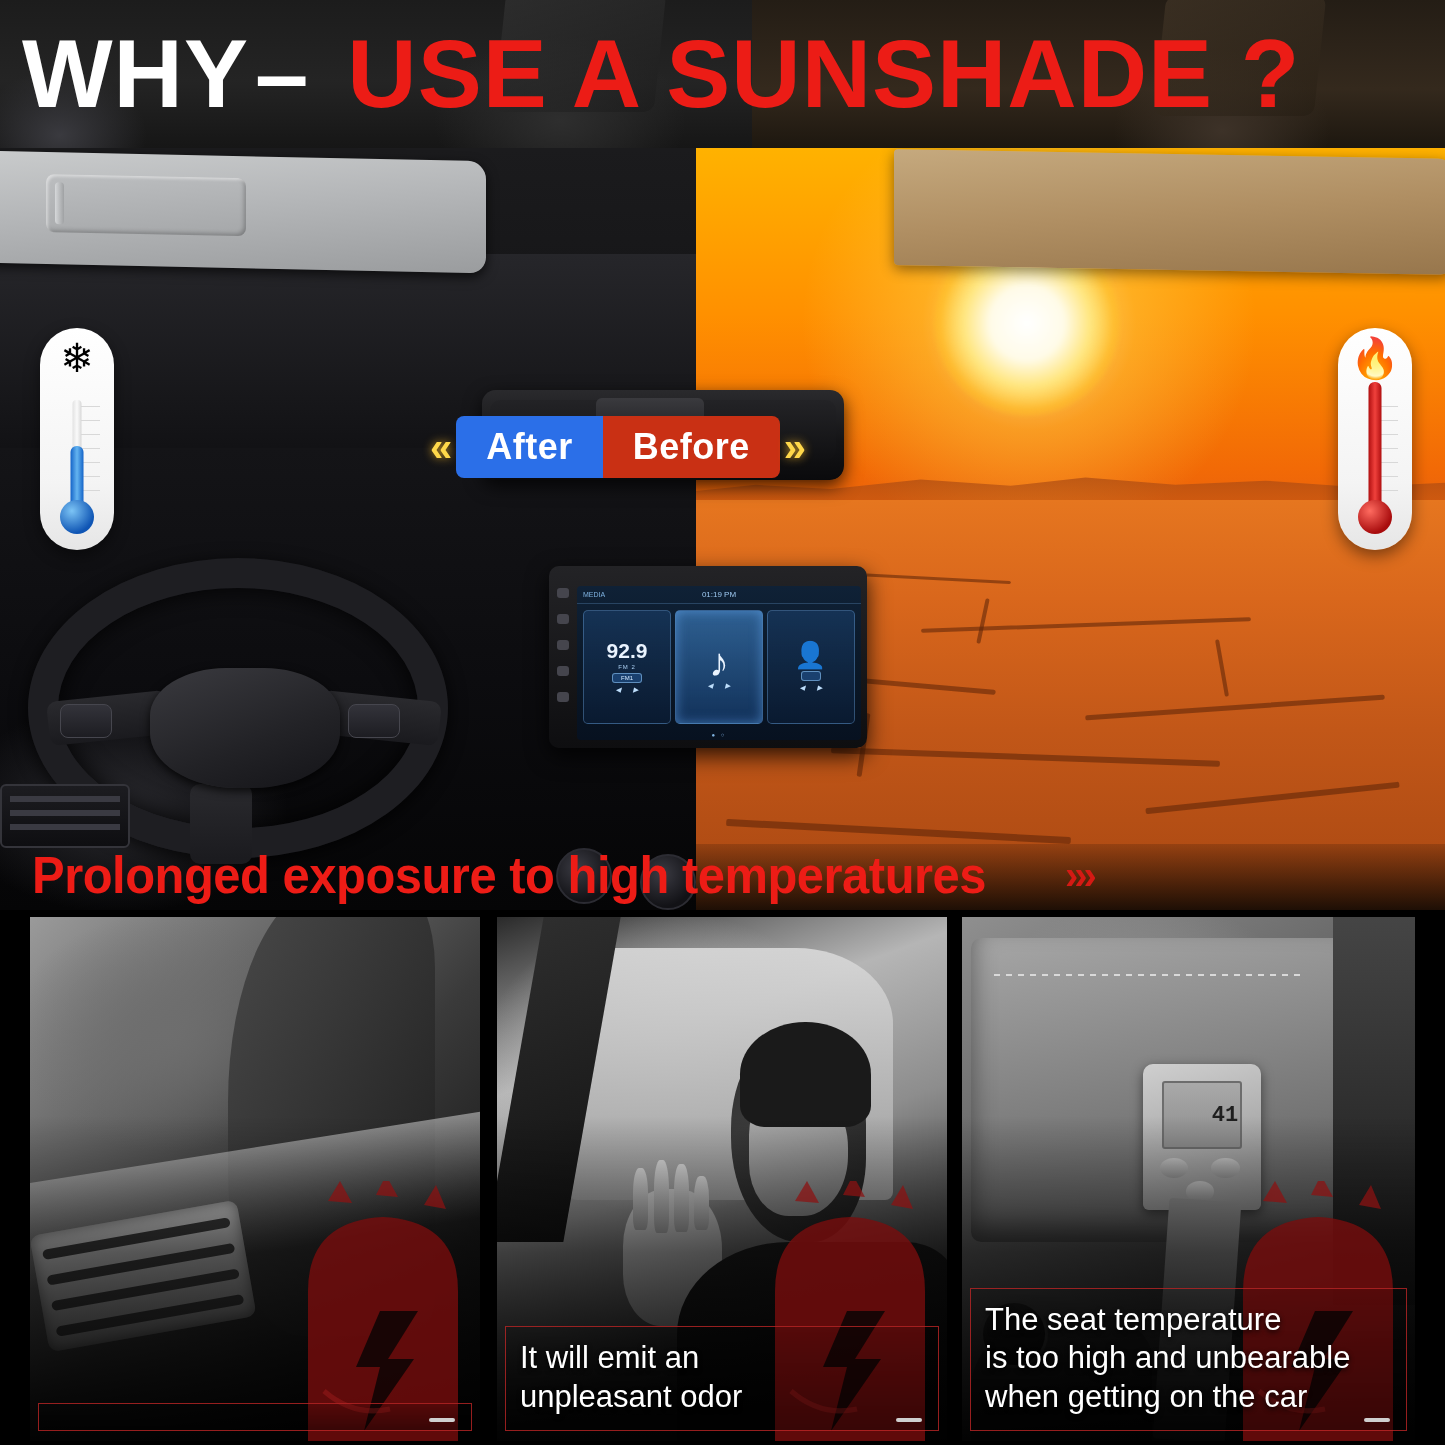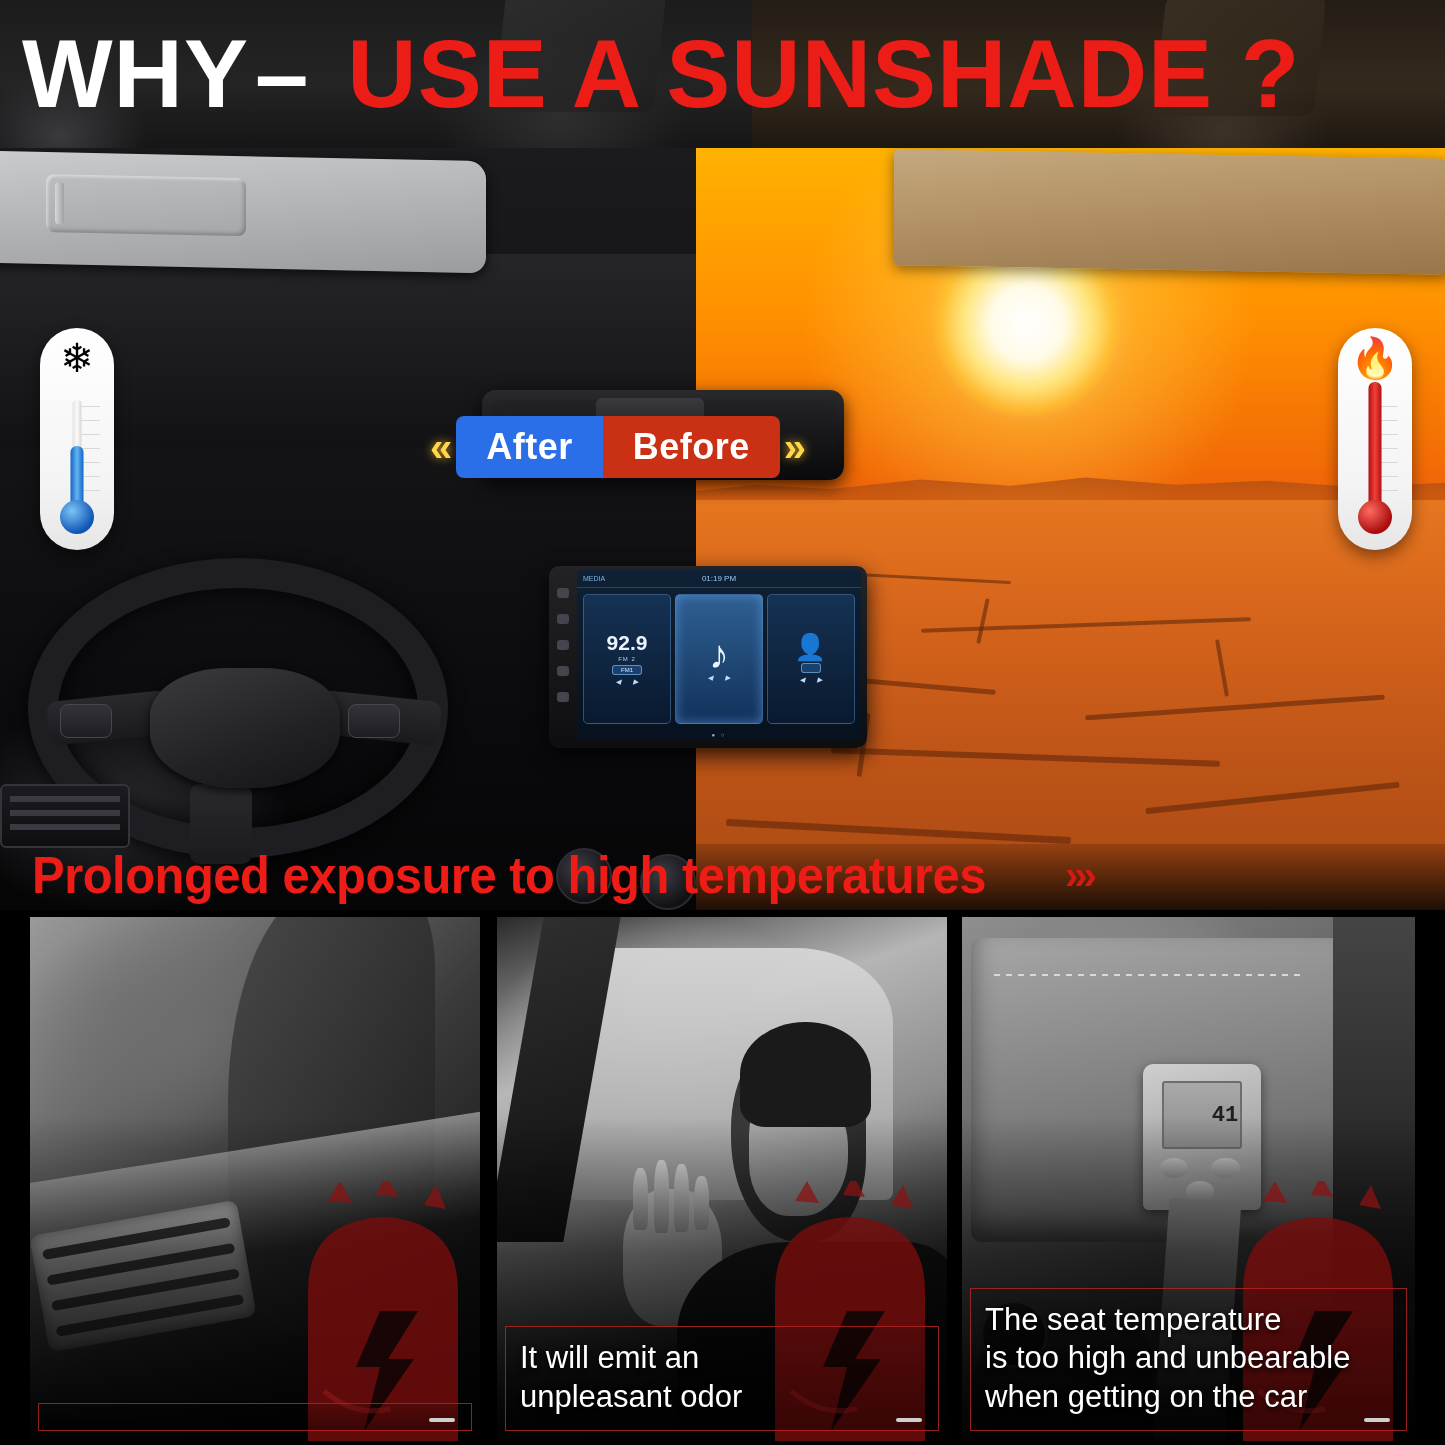--- a/index.html
+++ b/index.html
@@ -211,21 +211,21 @@
   }
 
   
   .headunit {
     position:absolute; left:549px; top:418px;
     width:318px; height:182px;
     background:linear-gradient(180deg,#232326,#0e0e10);
     border-radius:10px;
     box-shadow:0 8px 22px rgba(0,0,0,.8);
     z-index:8;
-    padding:4px 6px 8px 28px;
+    padding:20px 6px 8px 28px;
   }
   .hu-sidebtns {
     position:absolute; left:8px; top:22px; display:flex; flex-direction:column; gap:16px;
   }
   .hu-sidebtn { width:12px; height:10px; background:#45454d; border-radius:3px; }
   .hu-screen {
     position:relative; width:100%; height:100%;
     background:linear-gradient(180deg,#0f2136 0%, #0a1726 60%, #071120 100%);
     border-radius:4px;
     overflow:hidden;

